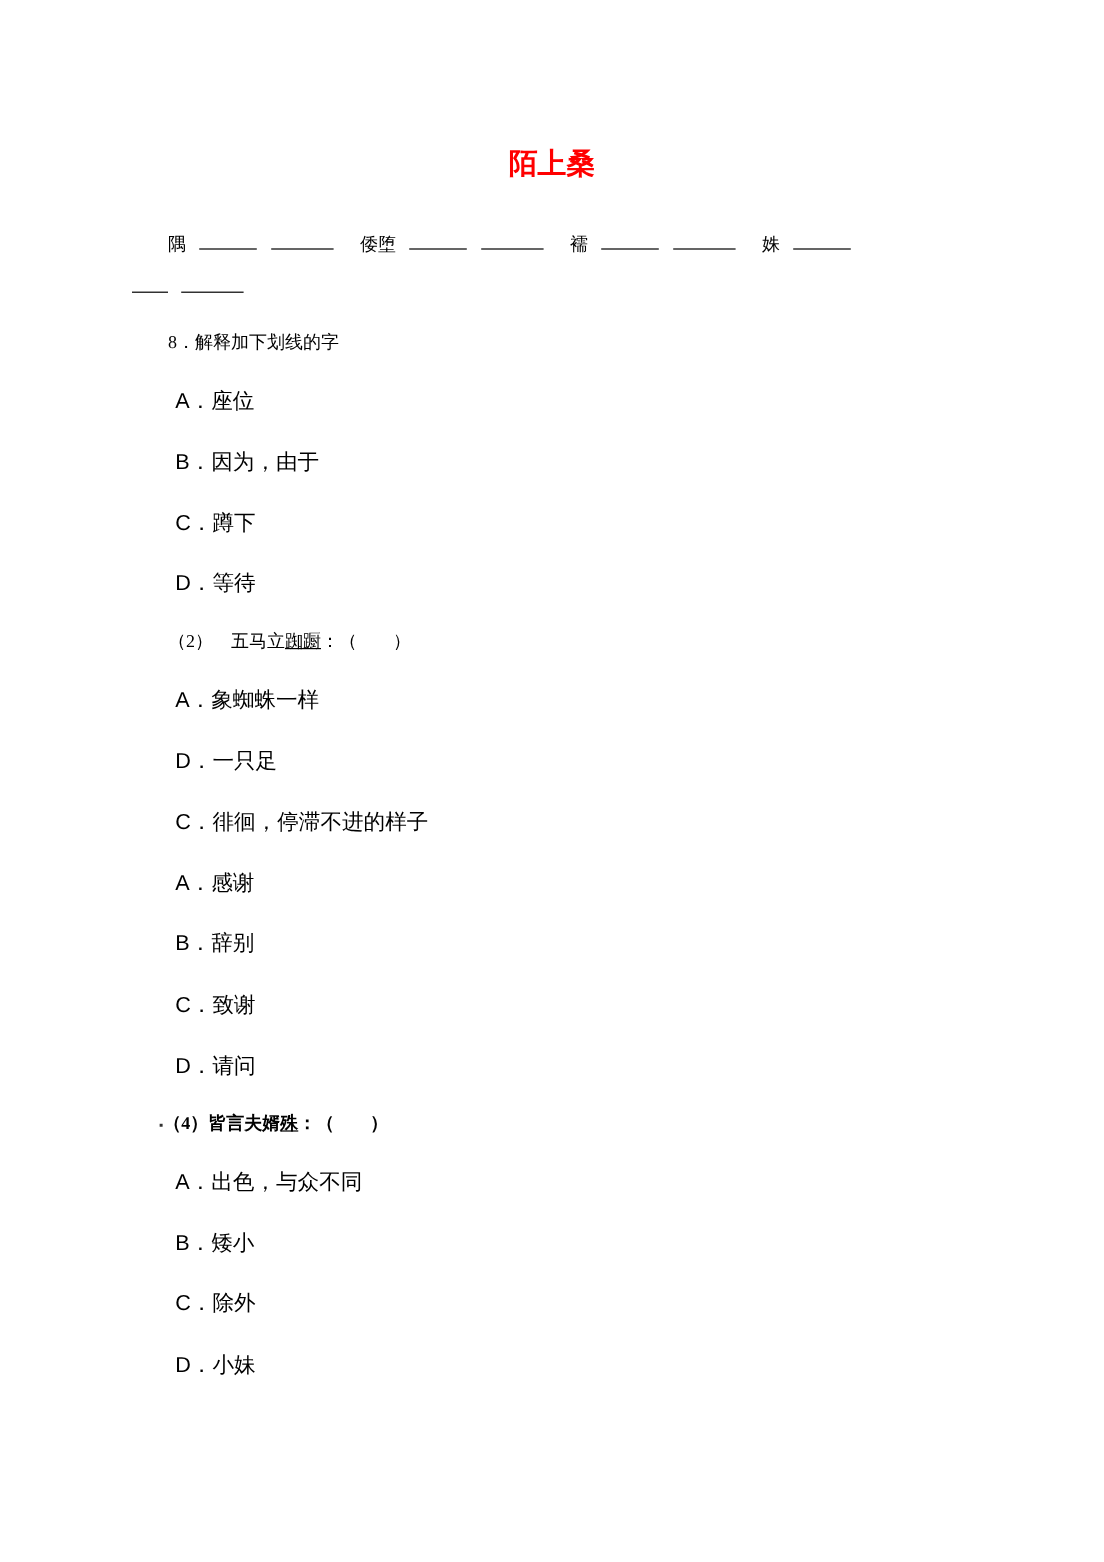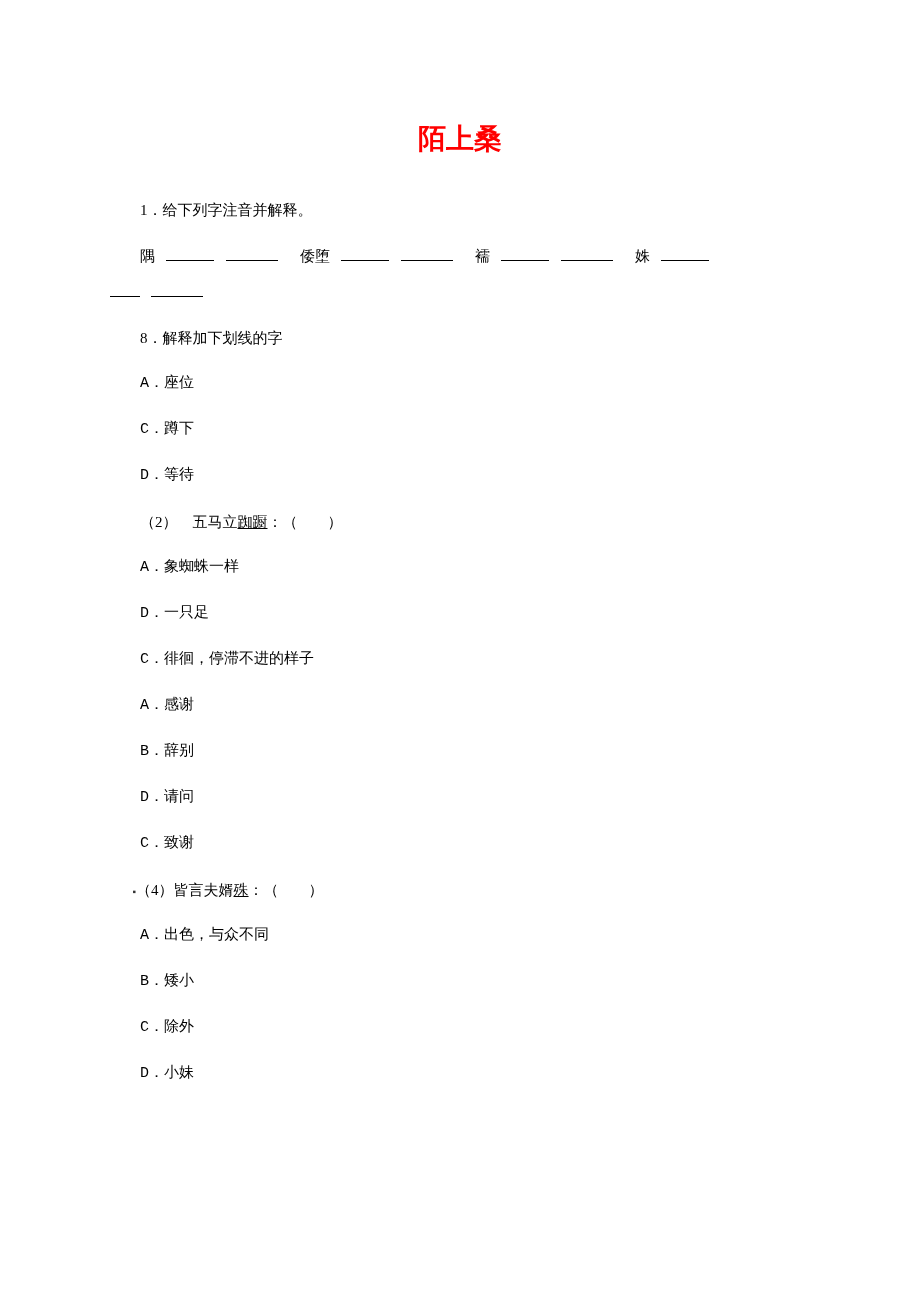--- a/index.html
+++ b/index.html
@@ -12,47 +12,47 @@
     position: relative;
   }
   .page {
     padding: 120px 110px 80px 110px;
     box-sizing: border-box;
     width: 920px;
   }
   .title {
     text-align: center;
     color: #ff0000;
-    font-size: 28px;
+    font-size: 24px;
     font-weight: bold;
     font-family: Liberation Sans, sans-serif;
     margin-bottom: 40px;
   }
   .line {
     font-size: 15px;
     line-height: 1.6;
     color: #000000;
     margin: 0 0 22px 0;
     text-indent: 2em;
     font-family: "SimSun", "宋体", serif;
   }
   .blank {
     display: inline-block;
     border-bottom: 1px solid #000;
     vertical-align: baseline;
   }
   .blank.w50 { width: 48px; }
   .blank.w55 { width: 52px; }
   .opt {
-    font-size: 15px;
+    font-size: 18px;
     line-height: 1.6;
     color: #000000;
     margin: 0 0 22px 0;
     text-indent: 2em;
-    font-family: Liberation Mono, monospace;
+    font-family: Liberation Sans, sans-serif;
   }
   .u {
     text-decoration: underline;
   }
   .dot {
     color: #333;
     font-size: 10px;
     vertical-align: baseline;
   }
   .cont-line {
@@ -64,21 +64,20 @@
     padding-left: 0;
   }
 </style>
 </head>
 <body>
 
 <div class="page">
 
   <div class="title">陌上桑</div>
 
-  <p class="line">1．给下列字注音并解释。</p>
 
   <p class="line">
     <span>隅</span>&nbsp;&nbsp;
     <span class="blank w50"></span>&nbsp;&nbsp;
     <span class="blank w55"></span>&nbsp;&nbsp;&nbsp;&nbsp;&nbsp;
     <span>倭堕</span>&nbsp;&nbsp;
     <span class="blank w50"></span>&nbsp;&nbsp;
     <span class="blank w55"></span>&nbsp;&nbsp;&nbsp;&nbsp;&nbsp;
     <span>襦</span>&nbsp;&nbsp;
     <span class="blank w50"></span>&nbsp;&nbsp;
@@ -87,36 +86,37 @@
     <span class="blank w50"></span>
   </p>
   <p class="cont-line">
     <span class="blank w50" style="width:30px;"></span>&nbsp;&nbsp;
     <span class="blank w55"></span>
   </p>
 
   <p class="line">8．解释加下划线的字</p>
 
   <p class="opt">A．座位</p>
+  <p class="opt">B．因为，由于</p>
   <p class="opt">C．蹲下</p>
   <p class="opt">D．等待</p>
 
   <p class="line">
     <span>（2）　五马立</span><span class="u">踟蹰</span><span>：（　　）</span>
   </p>
   <p class="opt">A．象蜘蛛一样</p>
   <p class="opt">D．一只足</p>
   <p class="opt">C．徘徊，停滞不进的样子</p>
 
   <p class="opt">A．感谢</p>
   <p class="opt">B．辞别</p>
+  <p class="opt">C．致谢</p>
   <p class="opt">D．请问</p>
-  <p class="opt">C．致谢</p>
 
-  <p class="line" style="text-indent:1.5em;">
+  <p class="line" style="text-indent:1.5em;font-weight:bold;">
     <span class="dot">▪</span><span>（4）皆言夫婿</span><span class="u">殊</span><span>：（　　）</span>
   </p>
   <p class="opt">A．出色，与众不同</p>
   <p class="opt">B．矮小</p>
   <p class="opt">C．除外</p>
   <p class="opt">D．小妹</p>
 
 </div>
 
 </body></html>

